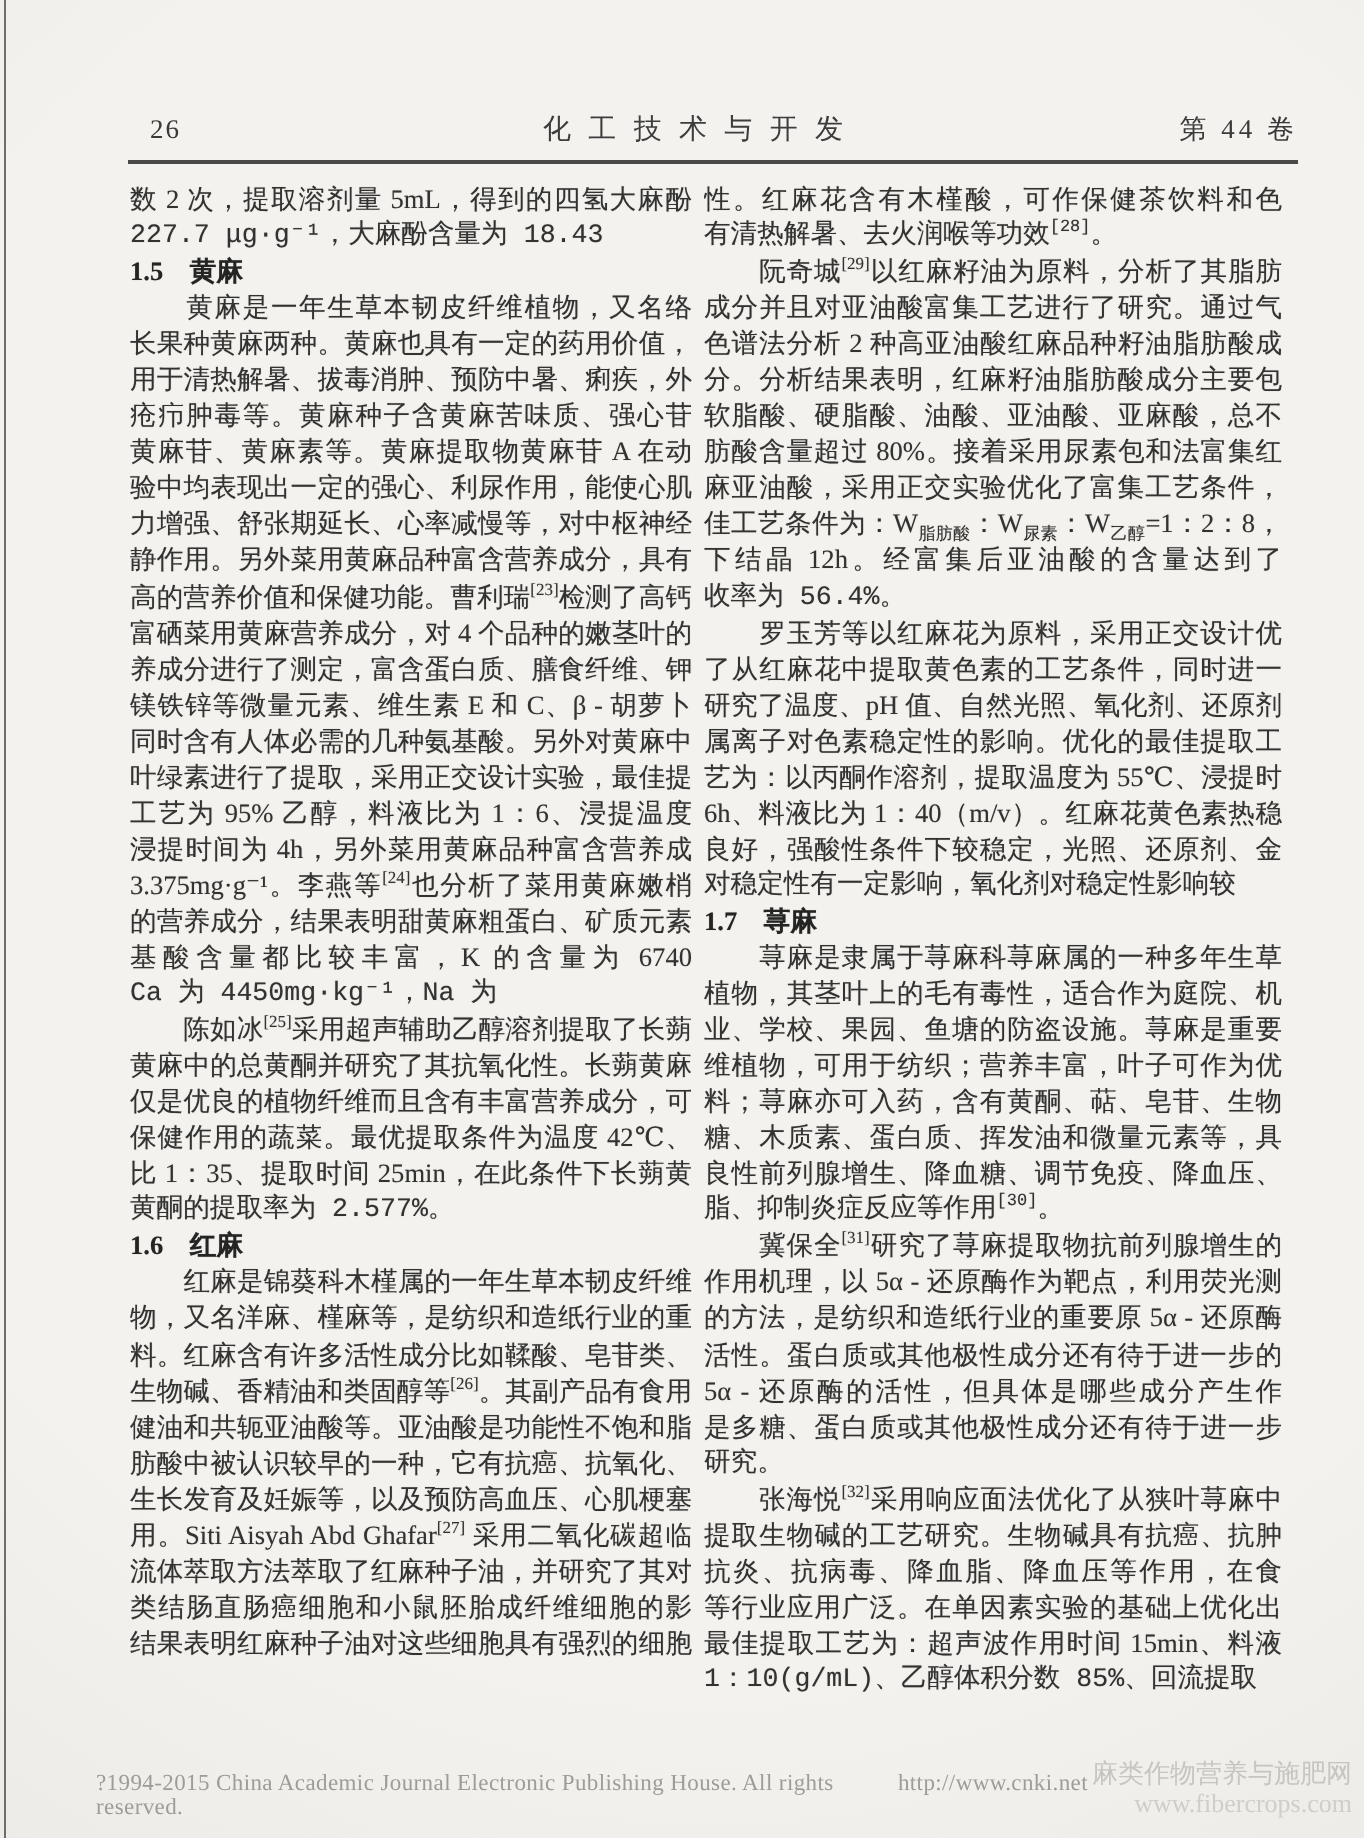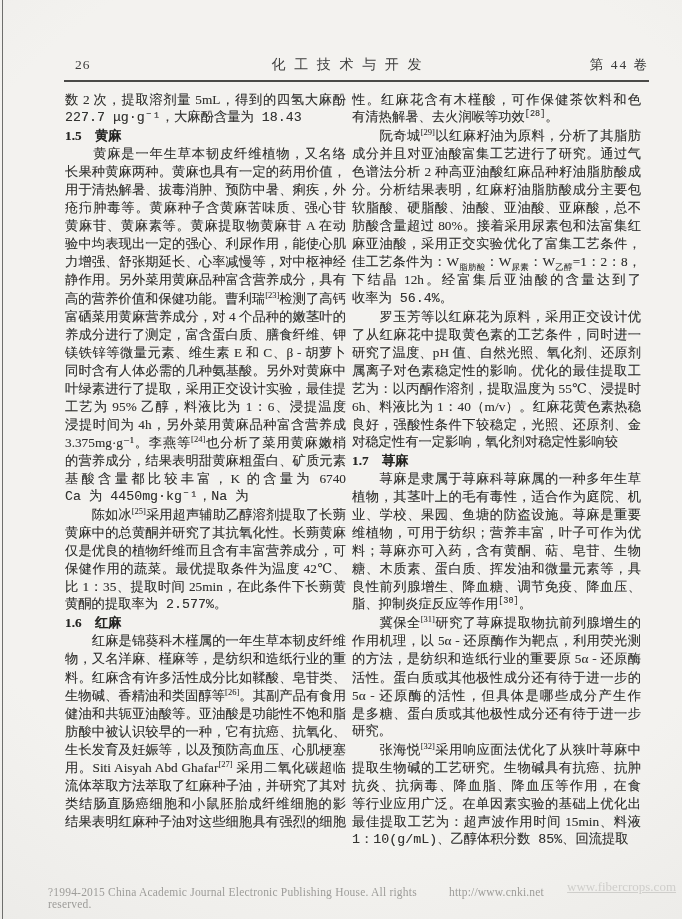--- a/index.html
+++ b/index.html
@@ -34,21 +34,21 @@
   sub{font-size:8.5px;line-height:0;vertical-align:sub;}
   .footer{
     position:absolute;left:48px;top:886px;width:496px;
     display:flex;justify-content:space-between;
     font-size:11.5px;color:#9d9c99;letter-spacing:0.2px;
   }
   .watermark{
     position:absolute;right:6px;top:879px;width:200px;text-align:right;
     font-size:13px;line-height:15px;color:#c6c5c1;
   }
-  .watermark .wurl{color:#cfcecb;font-size:13px;text-decoration:underline;}
+  .watermark .wurl{color:#cfcecb;font-size:13px;}
 </style>
 </head>
 <body>
 
 <div class="page">
   <div class="scan-edge"></div>
 
   <div class="header">
     <span class="pnum">26</span>
     <span class="jtitle">化工技术与开发</span>
@@ -143,15 +143,16 @@
       <div class="line">最佳提取工艺为：超声波作用时间 15min、料液比</div>
       <div class="line lastline">1：10(g/mL)、乙醇体积分数 85%、回流提取时间 2h。</div>
     </div>
 
   <div class="footer">
     <span>?1994-2015 China Academic Journal Electronic Publishing House. All rights reserved.</span>
     <span>http://www.cnki.net</span>
   </div>
 
   <div class="watermark">
+    <div>麻类作物营养与施肥网</div>
     <div class="wurl">www.fibercrops.com</div>
   </div>
 </div>
 
 </body></html>

